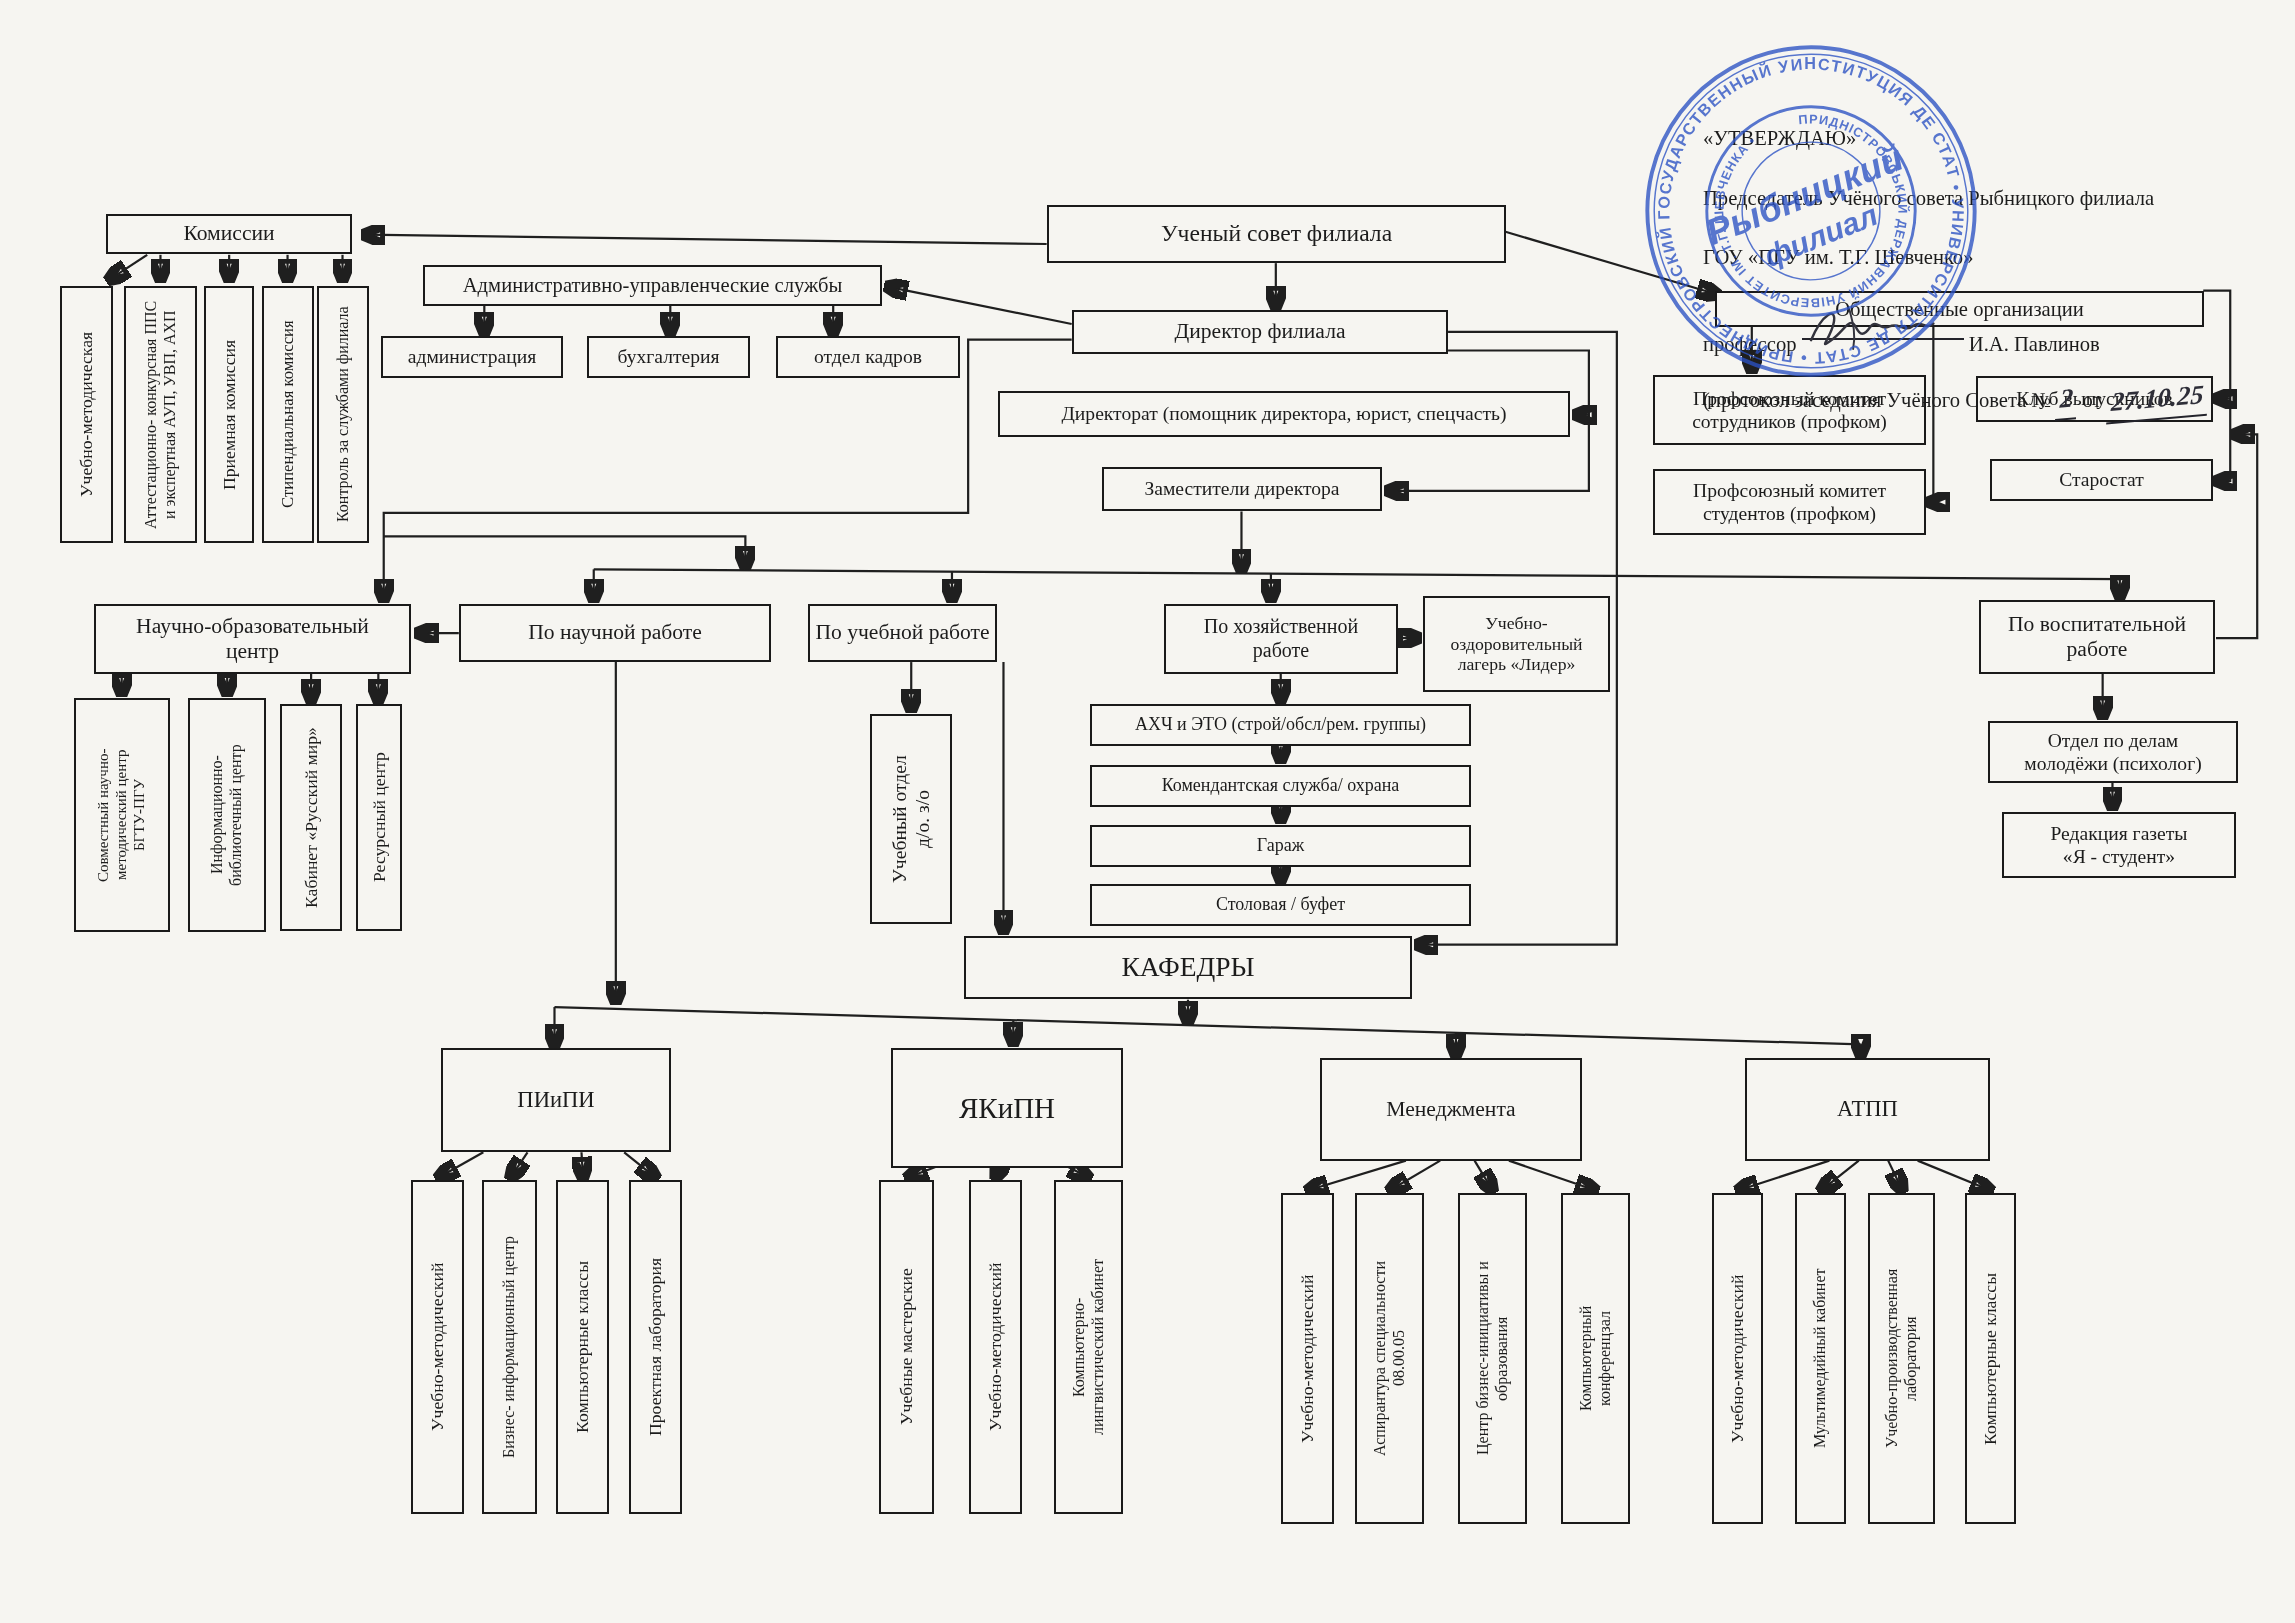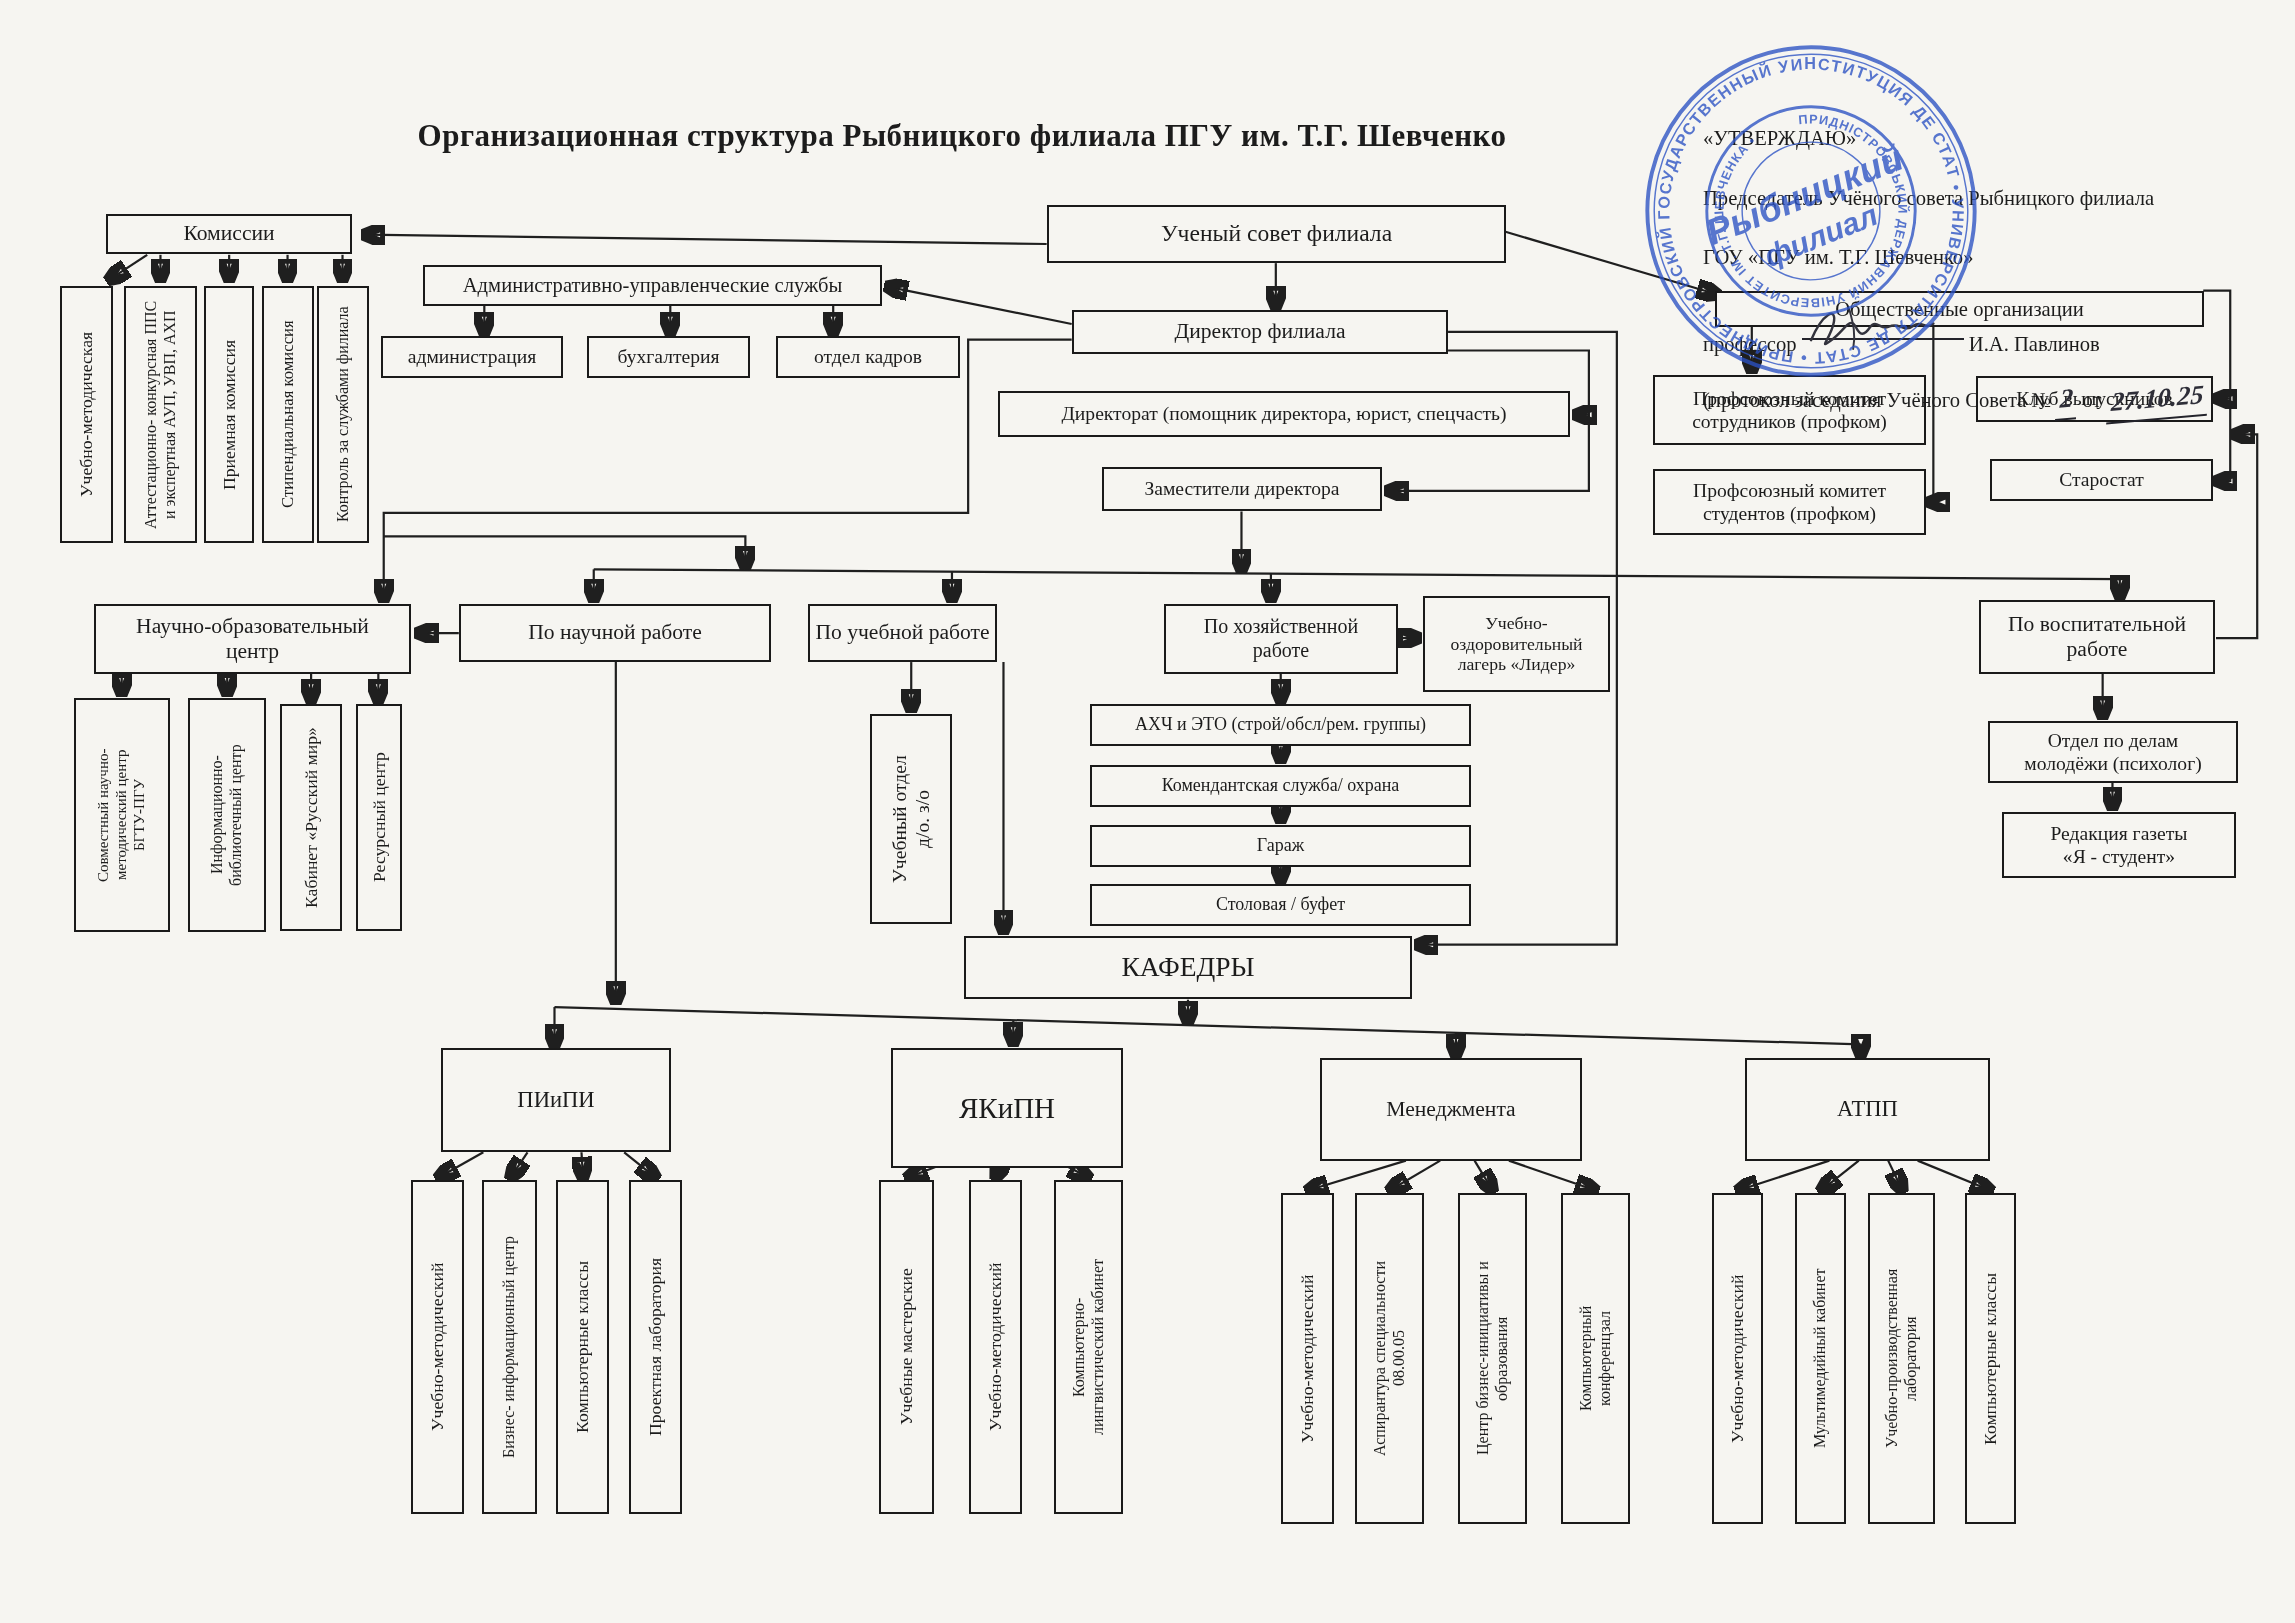--- a/index.html
+++ b/index.html
@@ -129,21 +129,20 @@
     <path d="M2865,2365 L2665,2426" marker-end="url(#ah)"></path>
     <path d="M2935,2365 L2832,2426" marker-end="url(#ah)"></path>
     <path d="M3005,2365 L3042,2426" marker-end="url(#ah)"></path>
     <path d="M3075,2365 L3252,2426" marker-end="url(#ah)"></path>
     <path d="M3728,2365 L3542,2426" marker-end="url(#ah)"></path>
     <path d="M3788,2365 L3711,2426" marker-end="url(#ah)"></path>
     <path d="M3848,2365 L3877,2426" marker-end="url(#ah)"></path>
     <path d="M3908,2365 L4057,2426" marker-end="url(#ah)"></path>
   </svg>
 
-  <div class="title">Организационная структура Рыбницкого филиала ПГУ им. Т.Г. Шевченко</div>
 
   <div class="approval">
     <span class="row">«УТВЕРЖДАЮ»</span>
     <span class="row">Председатель Учёного совета Рыбницкого филиала</span>
     <span class="row">ГОУ «ПГУ им. Т.Г. Шевченко»</span>
     <span class="row sigrow">
       <span>профессор</span>
       <span class="sigline">
         <svg width="162" height="47" viewBox="0 0 330 96">
           <path d="M18,74 C42,18 72,4 64,40 C57,72 30,96 62,72 C88,52 98,24 110,48 C118,64 126,66 138,48 C152,28 160,56 178,46 C198,36 208,60 228,44 C244,32 252,54 268,40" fill="none" stroke="#33333d" stroke-width="5" stroke-linecap="round"></path>

